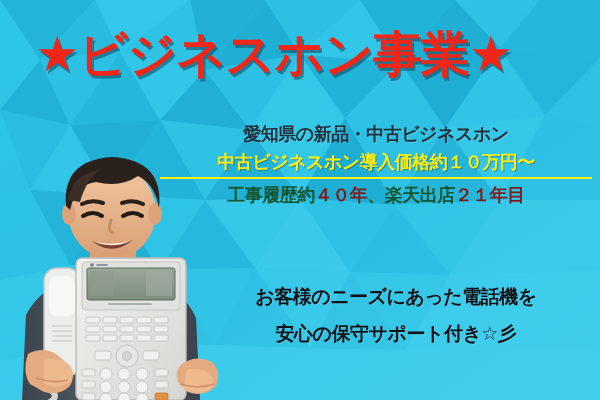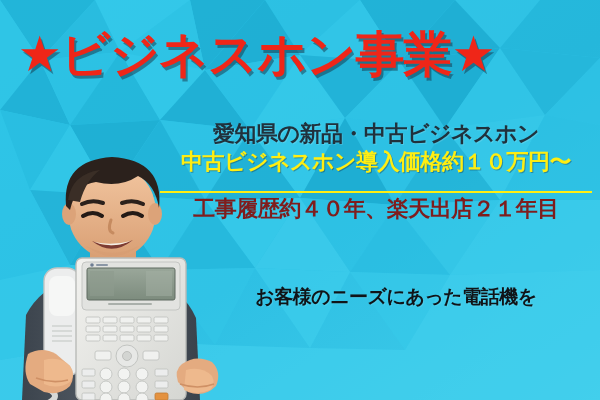--- a/index.html
+++ b/index.html
@@ -13,21 +13,21 @@
     user-select:none;
   }
 
   
   #bg{position:absolute;inset:0;}
   #bg svg{display:block;width:600px;height:400px;}
 
   
   #title-row{
     position:absolute;left:0;top:30px;width:512px;
-    text-align:center;
+    text-align:right;
     z-index:6;
   }
   #title-text{
     display:inline-block;
     font-family:"DejaVu Sans","Liberation Sans",sans-serif;
     font-weight:bold;
     font-size:49px;
     line-height:1.0;
     letter-spacing:-1px;
     color:#ef2618;
@@ -38,36 +38,36 @@
 
   
   #copy-block{
     position:absolute;
     left:160px;top:120px;width:432px;
     z-index:6;
     text-align:center;
   }
   .copy-line{
     font-weight:bold;
-    font-size:22px;
+    font-size:18px;
     line-height:28px;
     white-space:nowrap;
     letter-spacing:-0.5px;
   }
   .dark{color:#20313c;text-shadow:1px 1px 0 rgba(255,255,255,.14);}
   .hl{
     color:#ffee11;
     text-shadow:1px 1px 0 rgba(20,40,55,.35);
     border-bottom:2px solid #ffee11;
     display:block;
-    padding-bottom:15px;
+    padding-bottom:1px;
     margin-bottom:2px;
   }
   .blue{color:#7f1d1d;}
-  .dk{color:#7f1d1d;text-align:center;}
+  .dk{color:#14532d;text-align:center;}
 
   
   #bottom-block{
     position:absolute;
     left:196px;top:278px;width:400px;
     z-index:6;
     text-align:center;
   }
   .bline{
     font-weight:bold;
@@ -311,15 +311,16 @@
   </div>
 
   <div id="copy-block">
     <div class="copy-line dark">愛知県の新品・中古ビジネスホン</div>
     <div class="copy-line hl">中古ビジネスホン導入価格約１０万円〜</div>
     <div class="copy-line"><span class="dk">工事履歴約</span><span class="blue">４０年</span><span class="dk">、楽天出店</span><span class="blue">２１年目</span></div>
   </div>
 
   <div id="bottom-block">
     <div class="bline">お客様のニーズにあった電話機を</div>
+    <div class="bline">安心の保守サポート付き☆彡</div>
   </div>
 
 </div>
 
 </body></html>

